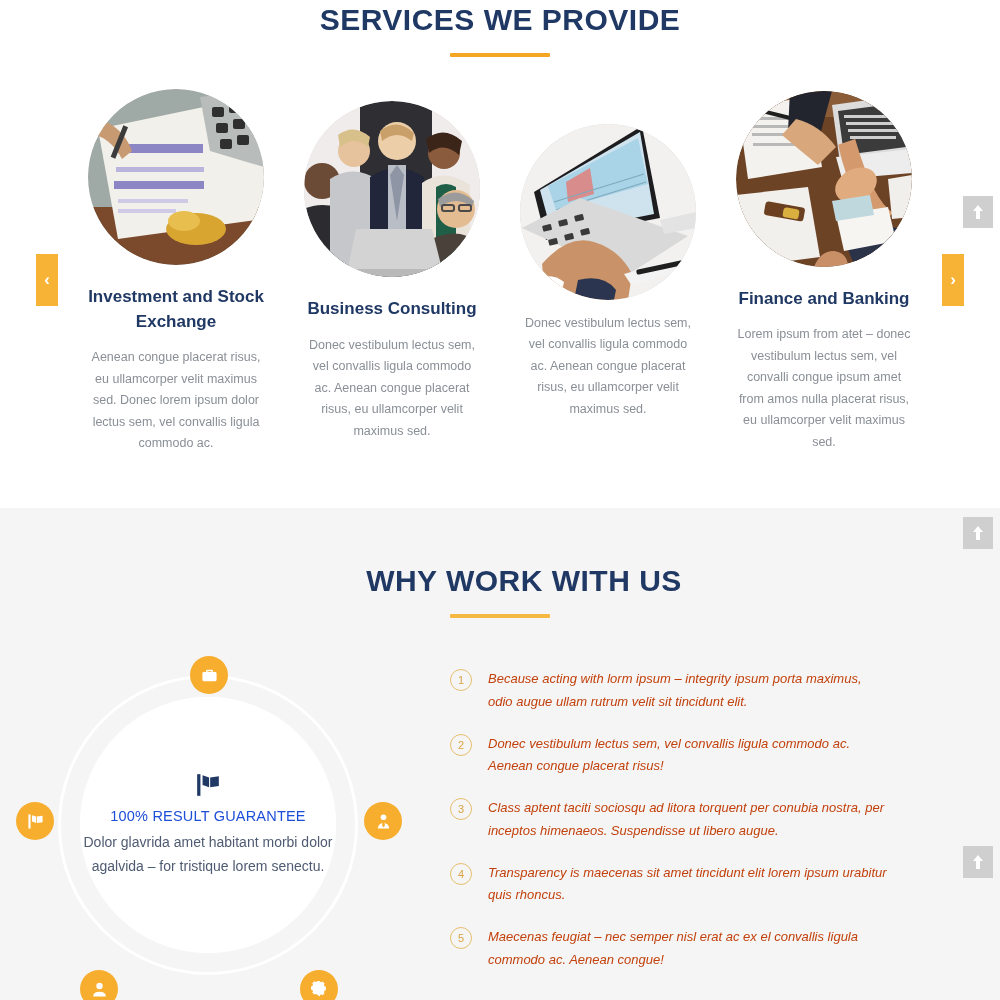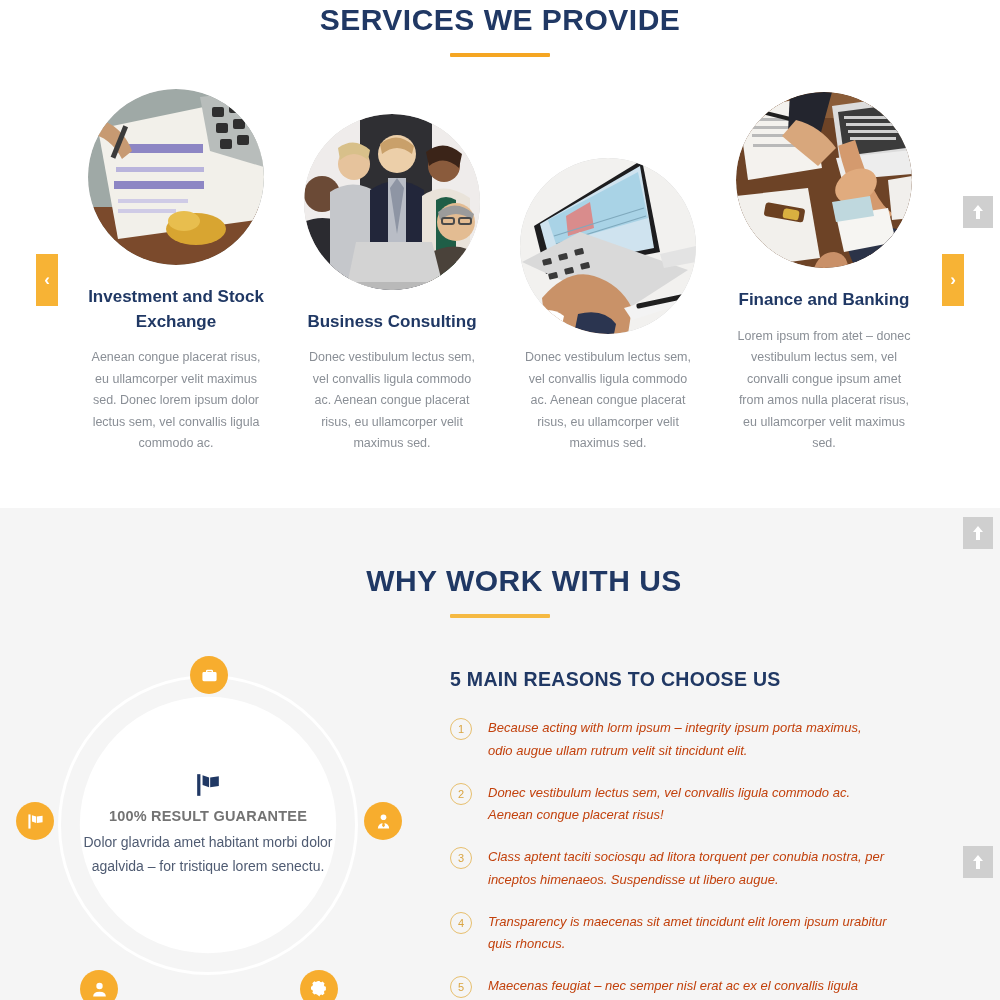--- a/index.html
+++ b/index.html
@@ -31,21 +31,21 @@
     width: 100px; height: 4px;
     background: #f5a623;
     margin: 16px auto 0 auto;
     border-radius: 1px;
   }
   .why-section .title-underline { background: #f5b942; }
 
   .cards {
     display: flex;
     justify-content: center;
-    align-items: flex-end;
+    align-items: center;
     gap: 40px;
     margin-top: 32px;
   }
   .card { width: 176px; text-align: center; }
   .card-img {
     width: 176px; height: 176px;
     border-radius: 50%;
     overflow: hidden;
     position: relative;
     background: #d8d8d8;
@@ -134,22 +134,22 @@
     left: 58px; top: 9px;
     width: 300px; height: 300px;
     display: flex; flex-direction: column;
     align-items: center; justify-content: center;
     text-align: center;
     padding: 0 22px;
   }
   .guarantee-icon { margin-bottom: 10px; }
   .guarantee-icon svg { width: 26px; height: 26px; display: block; }
   .guarantee-title {
-    font-size: 14.5px; font-weight: bold;
-    color: #737373; letter-spacing: .2px;
+    font-size: 14.5px; font-weight: normal;
+    color: #1d4ed8; letter-spacing: .2px;
     margin-bottom: 7px;
   }
   .guarantee-text {
     font-size: 14px; color: #4f5b72; line-height: 1.7;
   }
   .node {
     position: absolute;
     width: 38px; height: 38px;
     border-radius: 50%;
     background: #f7ad2e;
@@ -446,21 +446,20 @@
             </svg>
         </div>
         <div class="node node-br">
           <svg viewBox="0 0 24 24">
               <path d="M12 8.5a3.5 3.5 0 1 0 0 7 3.5 3.5 0 0 0 0-7zm9-.5l-2-.6a7.6 7.6 0 0 0-.8-1.9l1-1.8-2.9-2.9-1.8 1a7.6 7.6 0 0 0-1.9-.8L12 -1 8.4.6a7.6 7.6 0 0 0-1.9.8l-1.8-1L1.8 3.3l1 1.8a7.6 7.6 0 0 0-.8 1.9L0 8v4l2 .6a7.6 7.6 0 0 0 .8 1.9l-1 1.8 2.9 2.9 1.8-1a7.6 7.6 0 0 0 1.9.8L12 22l.6-2a7.6 7.6 0 0 0 1.9-.8l1.8 1 2.9-2.9-1-1.8a7.6 7.6 0 0 0 .8-1.9l2-.6z"></path>
             </svg>
         </div>
       </div>
 
       <div class="reasons">
-        <div class="reasons-title">5 MAIN REASONS TO CHOOSE US</div>
 
         <div class="reason">
           <div class="reason-num">1</div>
           <div class="reason-text">Because acting with lorm ipsum – integrity ipsum porta maximus, odio augue ullam rutrum velit sit tincidunt elit.</div>
         </div>
         <div class="reason">
           <div class="reason-num">2</div>
           <div class="reason-text">Donec vestibulum lectus sem, vel convallis ligula commodo ac. Aenean congue placerat risus!</div>
         </div>
         <div class="reason">

